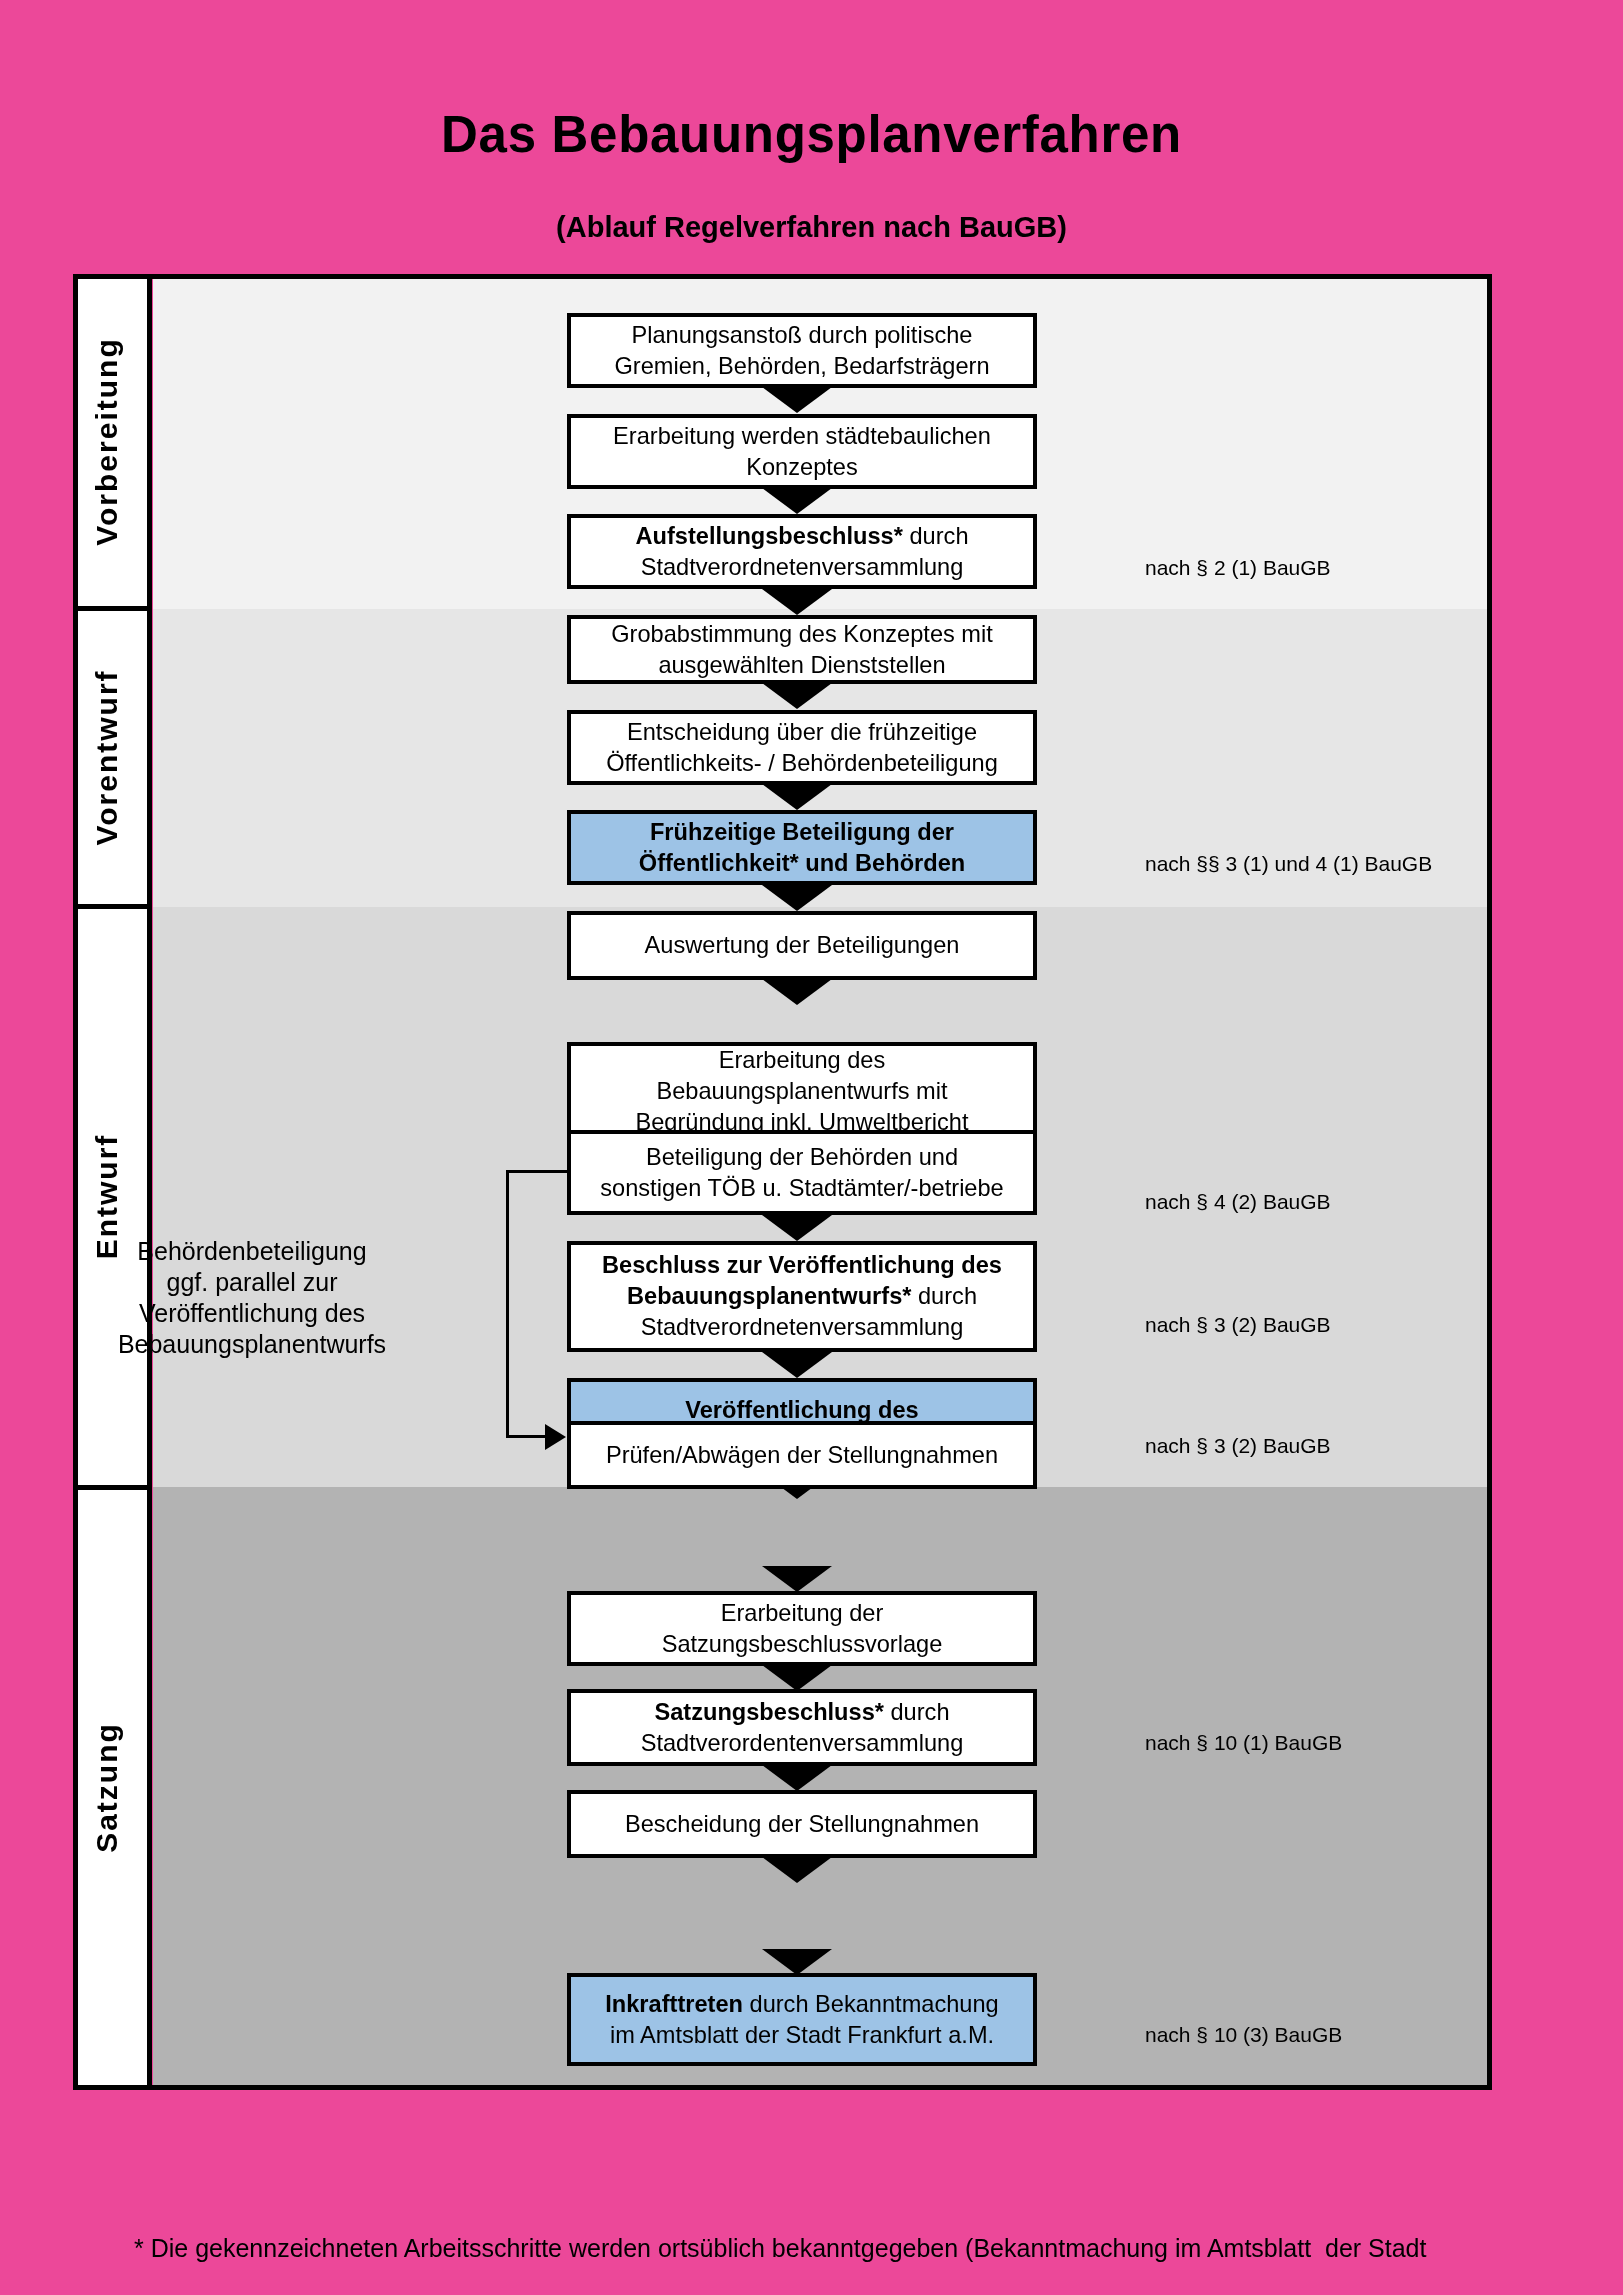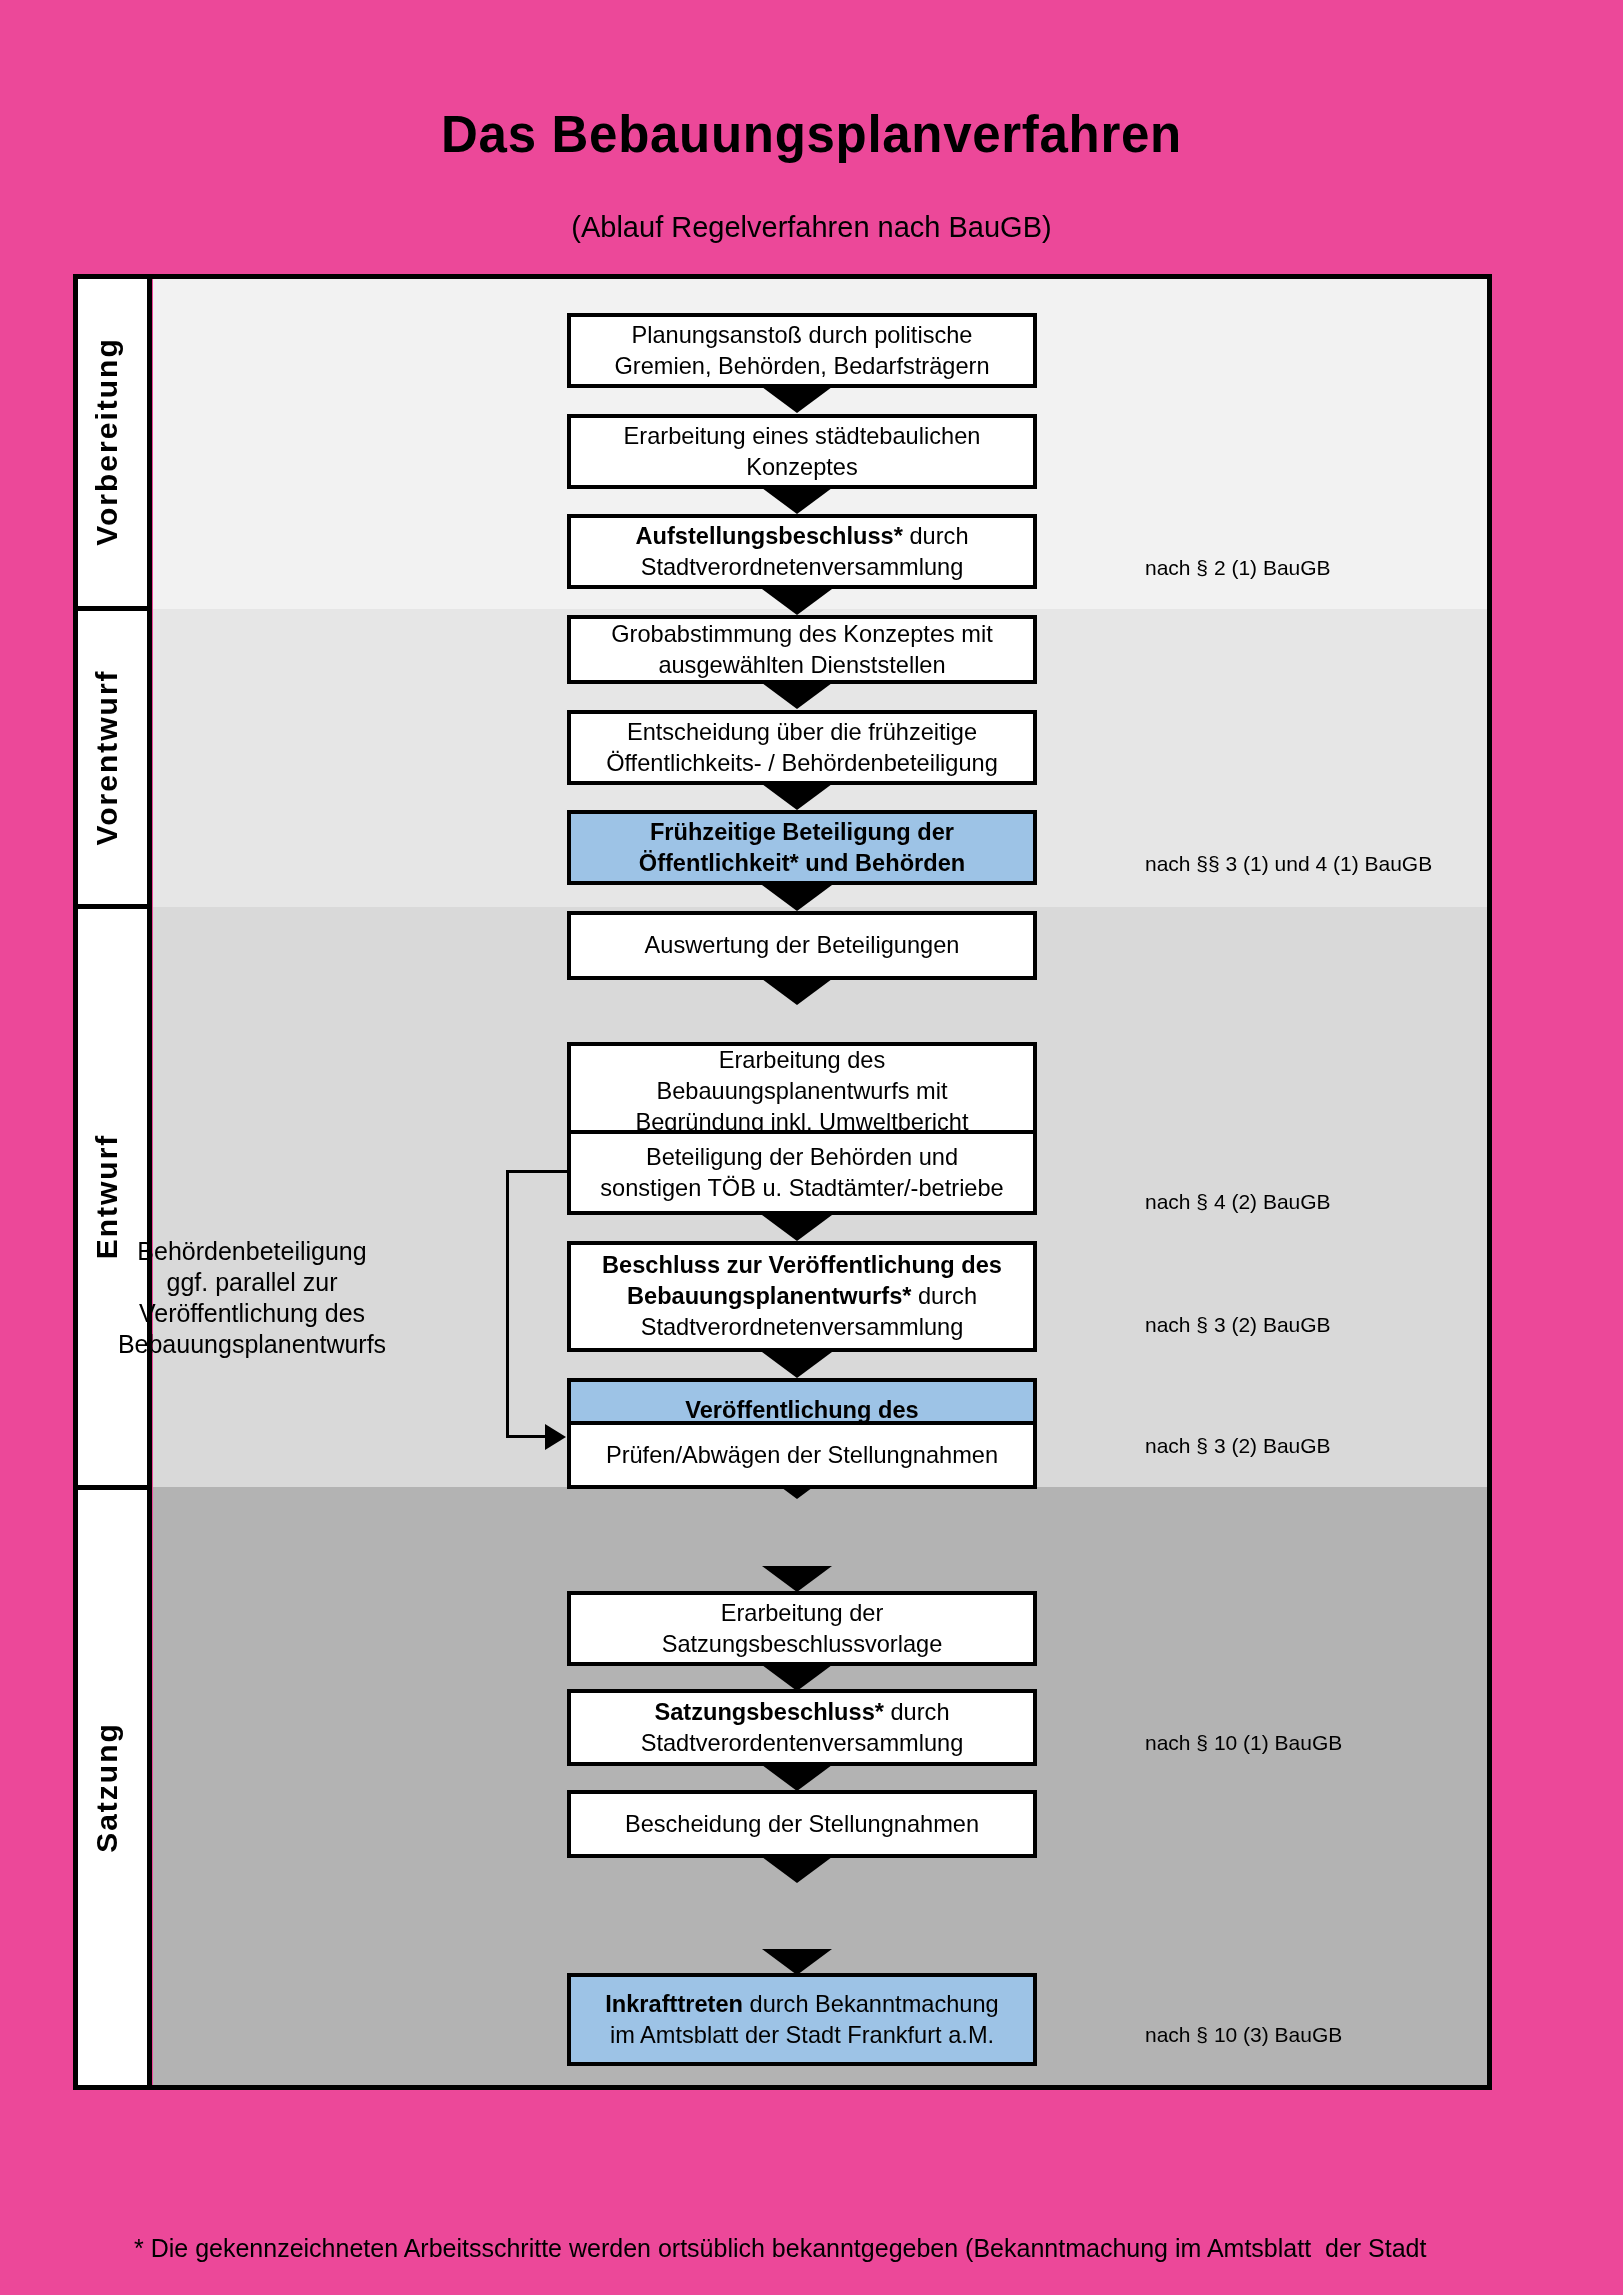--- a/index.html
+++ b/index.html
@@ -11,21 +11,21 @@
     font-family:"Liberation Sans", sans-serif;
     color:#000;
     overflow:hidden;
   }
   .title{
     position:absolute; top:105px; left:0; width:1623px;
     text-align:center; font-size:51px; font-weight:bold; letter-spacing:0.7px;
   }
   .subtitle{
     position:absolute; top:211px; left:0; width:1623px;
-    text-align:center; font-size:29px; font-weight:normal;
+    text-align:center; font-size:29px; font-weight:bold;
   }
   
   .band{position:absolute; left:153px; width:1335px; z-index:1;}
   .band.v1{top:275px; height:334px; background:#f2f2f2;}
   .band.v2{top:609px; height:298px; background:#e6e6e6;}
   .band.v3{top:907px; height:581px; background:#d9d9d9;}
   .band.v4{top:1487px; height:600px; background:#b3b3b3;}
   
   .label-col{position:absolute; left:73px; top:274px; width:74px; height:1816px; background:#ffffff; z-index:2;}
   .col-divider{position:absolute; left:147px; top:274px; width:5.2px; height:1816px; background:#000; z-index:4;}
@@ -119,21 +119,21 @@
     <div class="line">Bebauungsplanentwurfs</div>
   </div>
 
   <div class="box" style="top:313px;height:75px">
     <div class="line"><span>Planungsanstoß durch politische</span></div>
     <div class="line"><span>Gremien, Behörden, Bedarfsträgern</span></div>
   </div>
   <div class="arrow" style="top:387px"></div>
 
   <div class="box" style="top:414px;height:75px">
-    <div class="line"><span>Erarbeitung eines städtebaulichen</span></div>
+    <div class="line"><span>Erarbeitung werden städtebaulichen</span></div>
     <div class="line"><span>Konzeptes</span></div>
   </div>
   <div class="arrow" style="top:488px"></div>
 
   <div class="box" style="top:514px;height:75px">
     <div class="line"><span class="b">Aufstellungsbeschluss*</span><span> durch</span></div>
     <div class="line"><span>Stadtverordnetenversammlung</span></div>
   </div>
   <div class="arrow" style="top:589px"></div>
   <div class="ann" style="top:552px">nach § 2 (1) BauGB</div>

